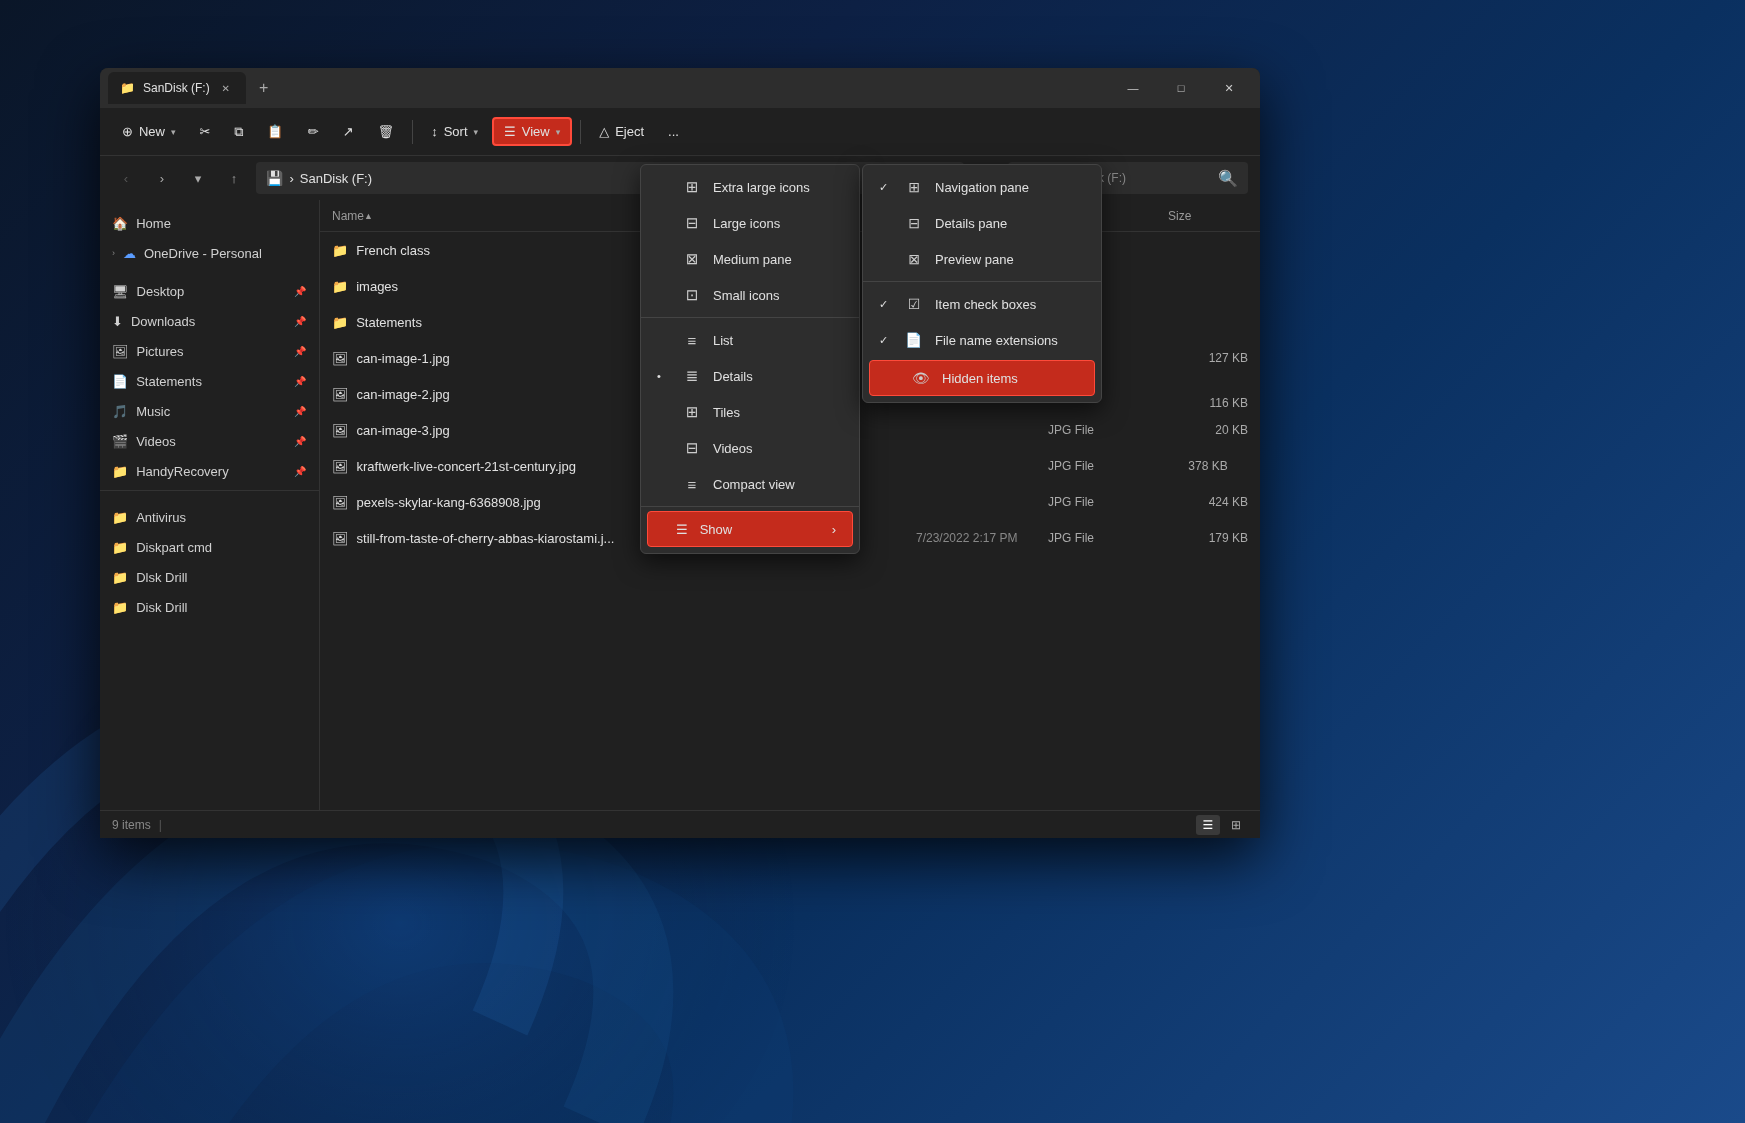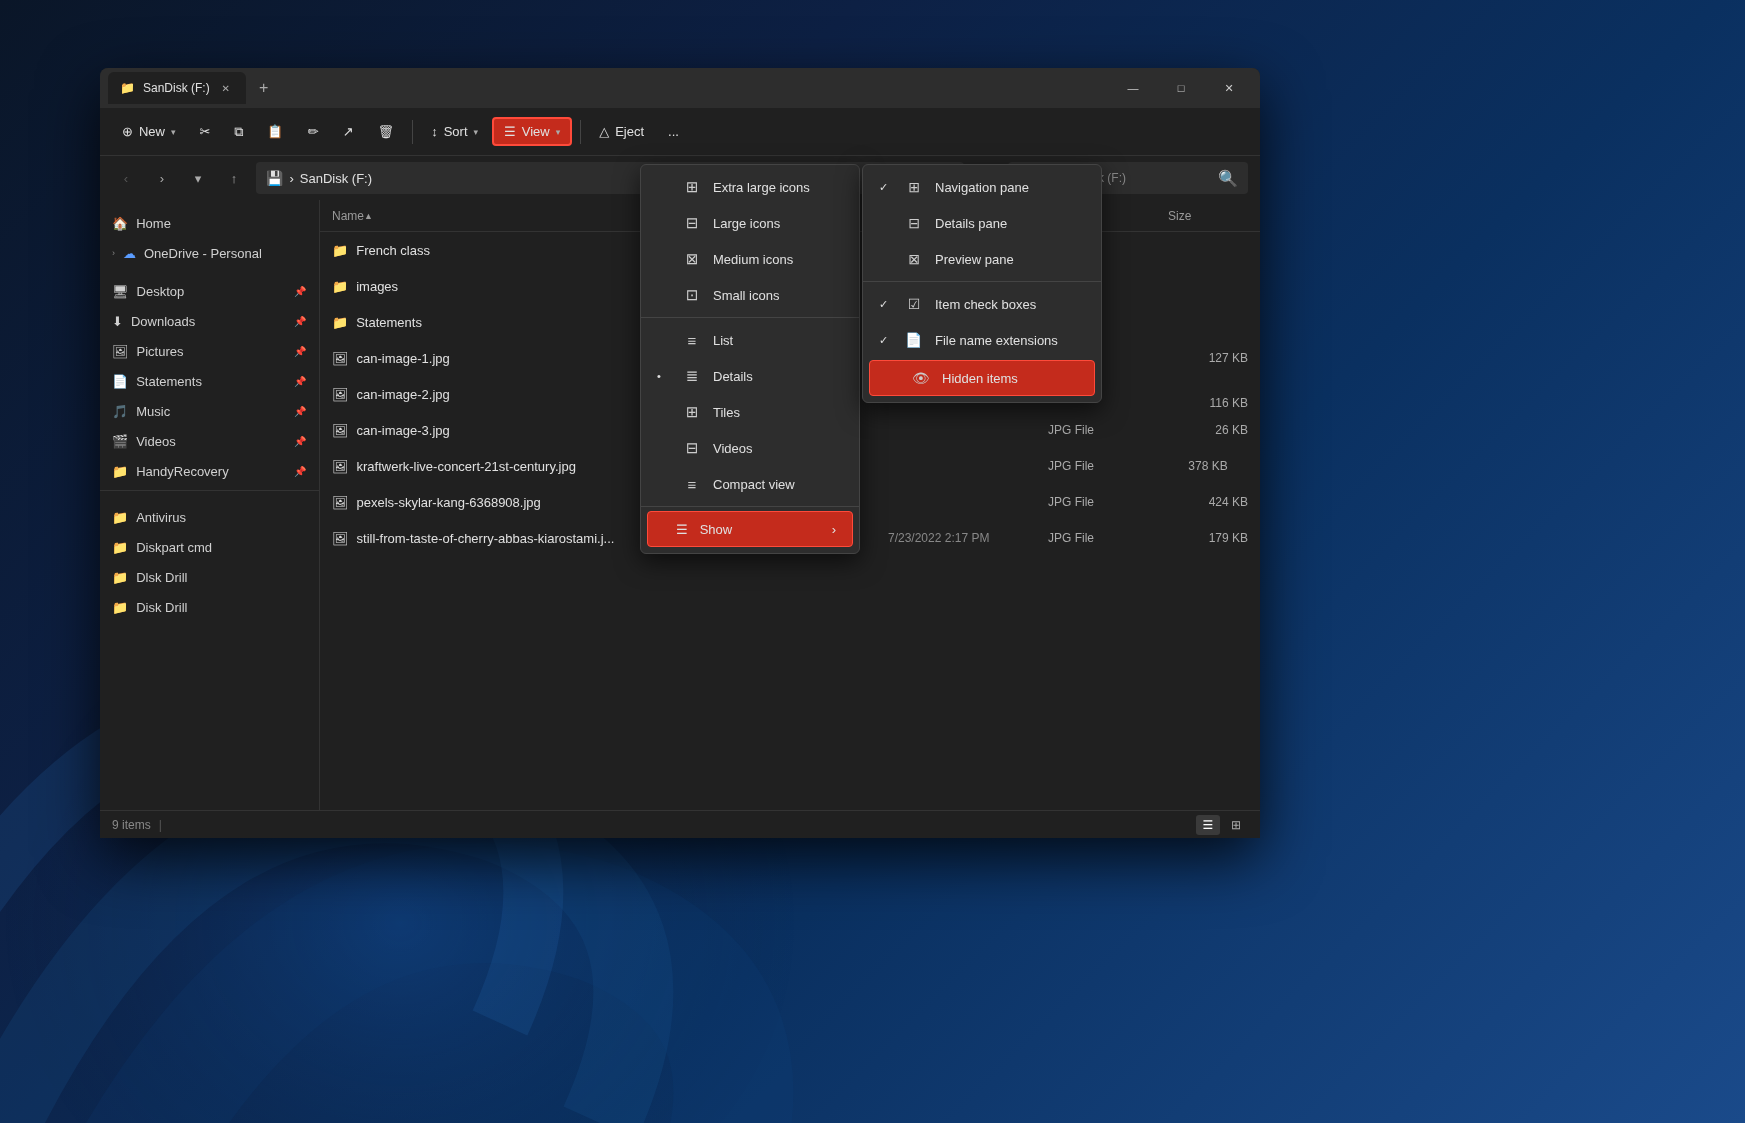--- a/index.html
+++ b/index.html
@@ -601,21 +601,21 @@
       <span style="font-size:12px;color:#aaa;">JPG File</span>
       <span style="font-size:12px;color:#aaa;text-align:right;margin-top:18px;">116 KB</span>
     </div>
           <div class="file-row">
       <div class="file-name-cell">
         <span>🖼</span>
         <span class="file-name-text">can-image-3.jpg</span>
       </div>
       <span style="font-size:12px;color:#888;"></span>
       <span style="font-size:12px;color:#aaa;">JPG File</span>
-      <span style="font-size:12px;color:#aaa;text-align:right;">26 KB</span>
+      <span style="font-size:12px;color:#aaa;text-align:right;">20 KB</span>
     </div>
           <div class="file-row">
       <div class="file-name-cell">
         <span>🖼</span>
         <span class="file-name-text">kraftwerk-live-concert-21st-century.jpg</span>
       </div>
       <span style="font-size:12px;color:#888;"></span>
       <span style="font-size:12px;color:#aaa;">JPG File</span>
       <span style="font-size:12px;color:#aaa;text-align:center;">378 KB</span>
     </div>
@@ -626,21 +626,21 @@
       </div>
       <span style="font-size:12px;color:#888;"></span>
       <span style="font-size:12px;color:#aaa;">JPG File</span>
       <span style="font-size:12px;color:#aaa;text-align:right;">424 KB</span>
     </div>
           <div class="file-row">
       <div class="file-name-cell">
         <span>🖼</span>
         <span class="file-name-text">still-from-taste-of-cherry-abbas-kiarostami.j...</span>
       </div>
-      <span style="font-size:12px;color:#888;">7/23/2022 2:17 PM</span>
+      <span style="font-size:12px;color:#888;margin-left:28px;">7/23/2022 2:17 PM</span>
       <span style="font-size:12px;color:#aaa;">JPG File</span>
       <span style="font-size:12px;color:#aaa;text-align:right;">179 KB</span>
     </div>
         </div>
     </div>
   </div>
 
   <div class="status-bar">
     <span>9 items</span>
     <span style="margin-left: 8px; color: #555;">|</span>
@@ -657,21 +657,21 @@
       <span>Extra large icons</span>
     </div>
     <div class="dropdown-item">
       <span class="check"></span>
       <span class="di-icon">⊟</span>
       <span>Large icons</span>
     </div>
     <div class="dropdown-item">
       <span class="check"></span>
       <span class="di-icon">⊠</span>
-      <span>Medium icons</span>
+      <span>Medium pane</span>
     </div>
     <div class="dropdown-item">
       <span class="check"></span>
       <span class="di-icon">⊡</span>
       <span>Small icons</span>
     </div>
     <div class="dropdown-divider"></div>
     <div class="dropdown-item">
       <span class="check"></span>
       <span class="di-icon">≡</span>

